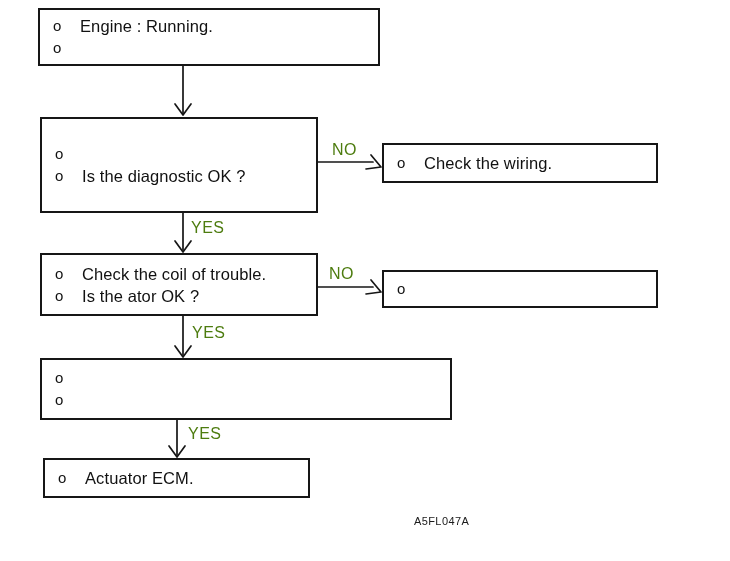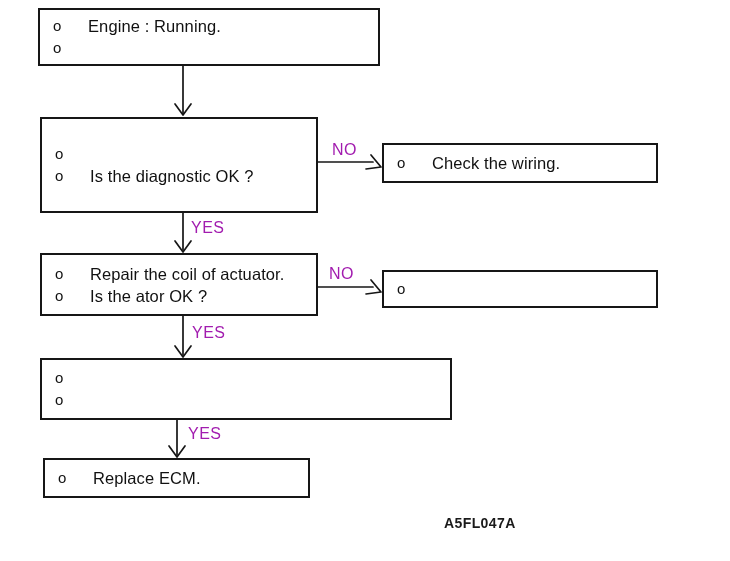--- a/index.html
+++ b/index.html
@@ -43,35 +43,34 @@
   }
   .bullet {
     flex: none;
     width: 27px;
     padding-left: 13px;
     font-size: 15px;
     line-height: 22px;
   }
   .txt {
     white-space: pre-line;
-    margin-left: 8px;
   }
   .lbl {
     position: absolute;
     font-size: 16px;
     line-height: 16px;
     letter-spacing: 0.5px;
-    color: #a21caf;
+    color: #4d7c0f;
   }
   .figure-code {
     position: absolute;
-    left: 444px;
+    left: 414px;
     top: 515px;
-    font-size: 14px;
-    font-weight: bold;
+    font-size: 11px;
+    font-weight: normal;
     letter-spacing: 0.4px;
     color: #1a1a1a;
   }
 </style>
 </head>
 <body>
 
 <div class="canvas">
 
   <svg class="arrows" viewBox="0 0 730 561" xmlns="http://www.w3.org/2000/svg" fill="none" stroke="#161616" stroke-width="1.7" stroke-linecap="round" stroke-linejoin="round">
@@ -118,21 +117,21 @@
   <div class="box" style="left:382px; top:143px; width:276px; height:40px;">
     <div class="row">
       <span class="bullet">o</span>
       <span class="txt">Check the wiring.</span>
     </div>
   </div>
 
   <div class="box" style="left:40px; top:253px; width:278px; height:63px;">
     <div class="row">
       <span class="bullet">o</span>
-      <span class="txt">Repair the coil of actuator.</span>
+      <span class="txt">Check the coil of trouble.</span>
     </div>
     <div class="row">
       <span class="bullet">o</span>
       <span class="txt">Is the ator OK ?</span>
     </div>
   </div>
 
   <div class="box" style="left:382px; top:270px; width:276px; height:38px;">
     <div class="row">
       <span class="bullet">o</span>
@@ -144,21 +143,21 @@
       <span class="bullet">o</span>
     </div>
     <div class="row">
       <span class="bullet">o</span>
     </div>
   </div>
 
   <div class="box" style="left:43px; top:458px; width:267px; height:40px;">
     <div class="row">
       <span class="bullet">o</span>
-      <span class="txt">Replace ECM.</span>
+      <span class="txt">Actuator ECM.</span>
     </div>
   </div>
 
   <div class="lbl" style="left:332px; top:142px;">NO</div>
   <div class="lbl" style="left:191px; top:220px;">YES</div>
   <div class="lbl" style="left:329px; top:266px;">NO</div>
   <div class="lbl" style="left:192px; top:325px;">YES</div>
   <div class="lbl" style="left:188px; top:426px;">YES</div>
 
   <div class="figure-code">A5FL047A</div>

